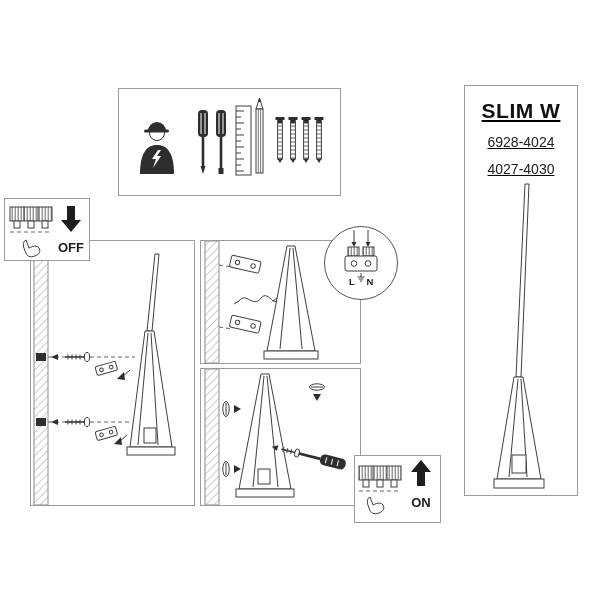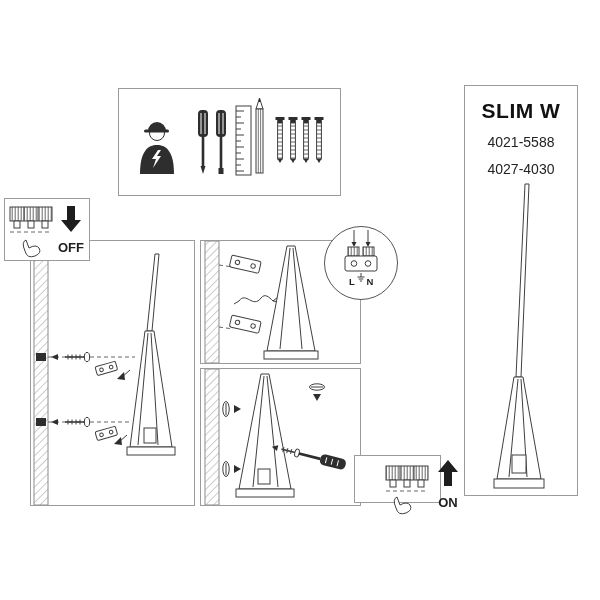--- a/index.html
+++ b/index.html
@@ -1,25 +1,25 @@
 <!DOCTYPE html>
 <html><head>
 <meta charset="utf-8">
 <style>
   * { margin:0; padding:0; box-sizing:border-box; }
   html,body { width:600px; height:600px; background:#fff; font-family:"Liberation Sans", sans-serif; }
   .stage { position:absolute; left:0; top:0; width:600px; height:600px; background:#fff; overflow:hidden; }
-  .panel { position:absolute; border:1px solid #9b9b9b; background:#fff; }
+  .panel { position:absolute; border:1px solid #9b9b9b; background:#fff;text-decoration:underline; }
   #tools-panel   { left:118px; top:88px;  width:223px; height:108px; }
   #product-panel { left:464px; top:85px;  width:114px; height:411px; text-align:center; }
   #step1-panel   { left:30px;  top:240px; width:165px; height:266px; }
   #step2-panel   { left:200px; top:240px; width:161px; height:124px; }
   #step3-panel   { left:200px; top:368px; width:161px; height:138px; }
   #off-box       { left:4px;   top:198px; width:86px;  height:63px;  z-index:4; }
-  #on-box        { left:354px; top:455px; width:87px;  height:48px;  z-index:4;padding-left:27px; }
+  #on-box        { left:354px; top:455px; width:87px;  height:68px;  z-index:4; }
   #terminal-detail { position:absolute; left:323px; top:225px; width:76px; height:76px; z-index:5; }
   .product-title { padding-top:13px; font-size:21px; font-weight:bold; letter-spacing:.5px; color:#111; }
   .model { font-size:14px; color:#222; margin-top:11px; }
   .model + .model { }
   .lamp-large { display:block; margin:4px auto 0; }
   svg { display:block; }
   .ln  { stroke:#3f3f3f; fill:none; stroke-width:1; }
   .wh  { fill:#fff; stroke:#3f3f3f; stroke-width:1; }
   .fl  { fill:#2e2e2e; stroke:none; }
   .dash{ stroke:#666; fill:none; stroke-width:1; stroke-dasharray:4 3; }
@@ -91,21 +91,21 @@
         <use href="#anchorT" x="161" y="28"></use>
         <use href="#anchorT" x="174" y="28"></use>
         <use href="#anchorT" x="187" y="28"></use>
         <use href="#anchorT" x="200" y="28"></use>
       </g>
     </svg>
   </section>
 
   <section class="panel" id="product-panel">
     <div class="product-title">SLIM W</div>
-    <div class="model">4021-5588</div>
+    <div class="model">6928-4024</div>
     <div class="model">4027-4030</div>
     <svg class="lamp-large" width="112" height="312" viewBox="0 0 112 312">
       <polygon points="60,3 64,3 56,196 51,196" class="wh"></polygon>
       <polygon points="49,196 58,196 76,298 32,298" class="wh"></polygon>
       <line x1="53" y1="198" x2="44" y2="296" class="ln"></line>
       <line x1="56" y1="198" x2="62" y2="296" class="ln"></line>
       <rect x="47" y="274" width="14" height="18" class="wh"></rect>
       <rect x="29" y="298" width="50" height="9" class="wh"></rect>
     </svg>
   </section>

